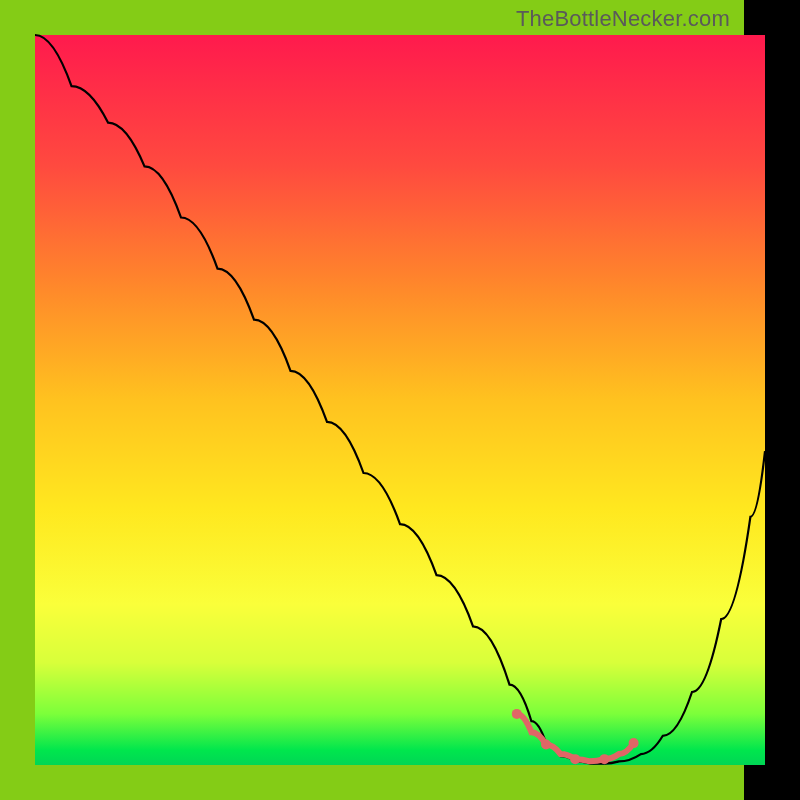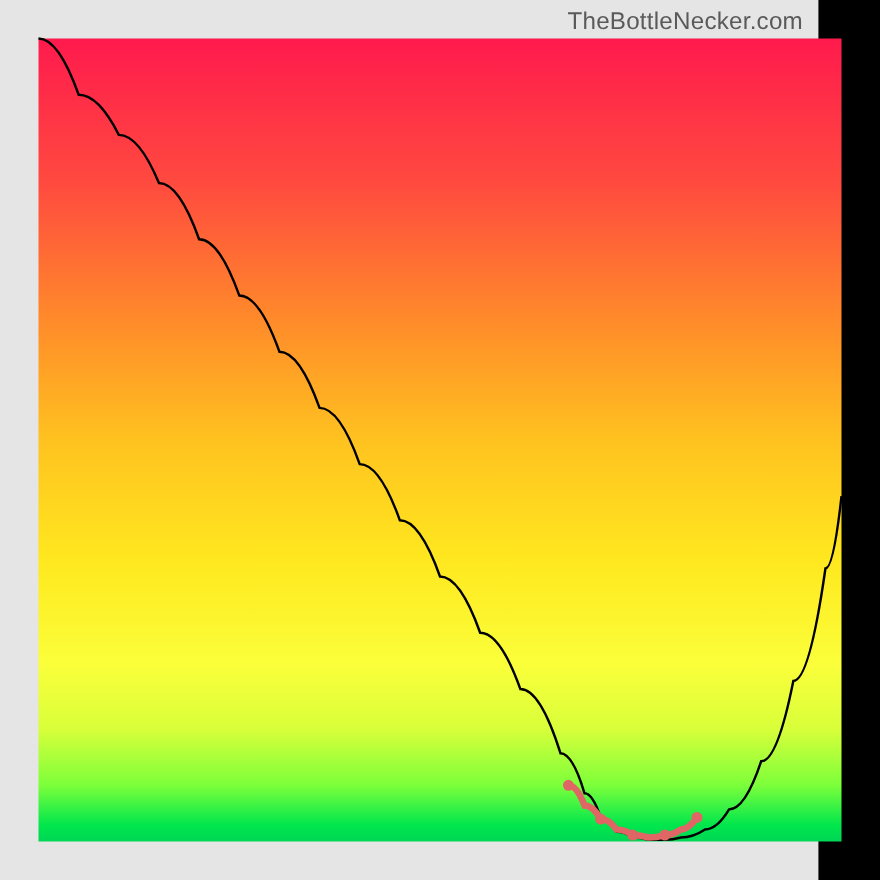--- a/index.html
+++ b/index.html
@@ -8,21 +8,21 @@
     width: 800px;
     height: 800px;
     background: #000;
     overflow: hidden;
     font-family: Arial, Helvetica, sans-serif;
   }
   .chart-wrap {
     position: relative;
     width: 744px;
     height: 800px;
-    background: #e5e5e5;
+    background: #84cc16;
   }
   .plot-area {
     position: absolute;
     left: 35px;
     top: 35px;
     width: 730px;
     height: 730px;
     background: linear-gradient(
       to bottom,
       #ff1a4d 0%,

